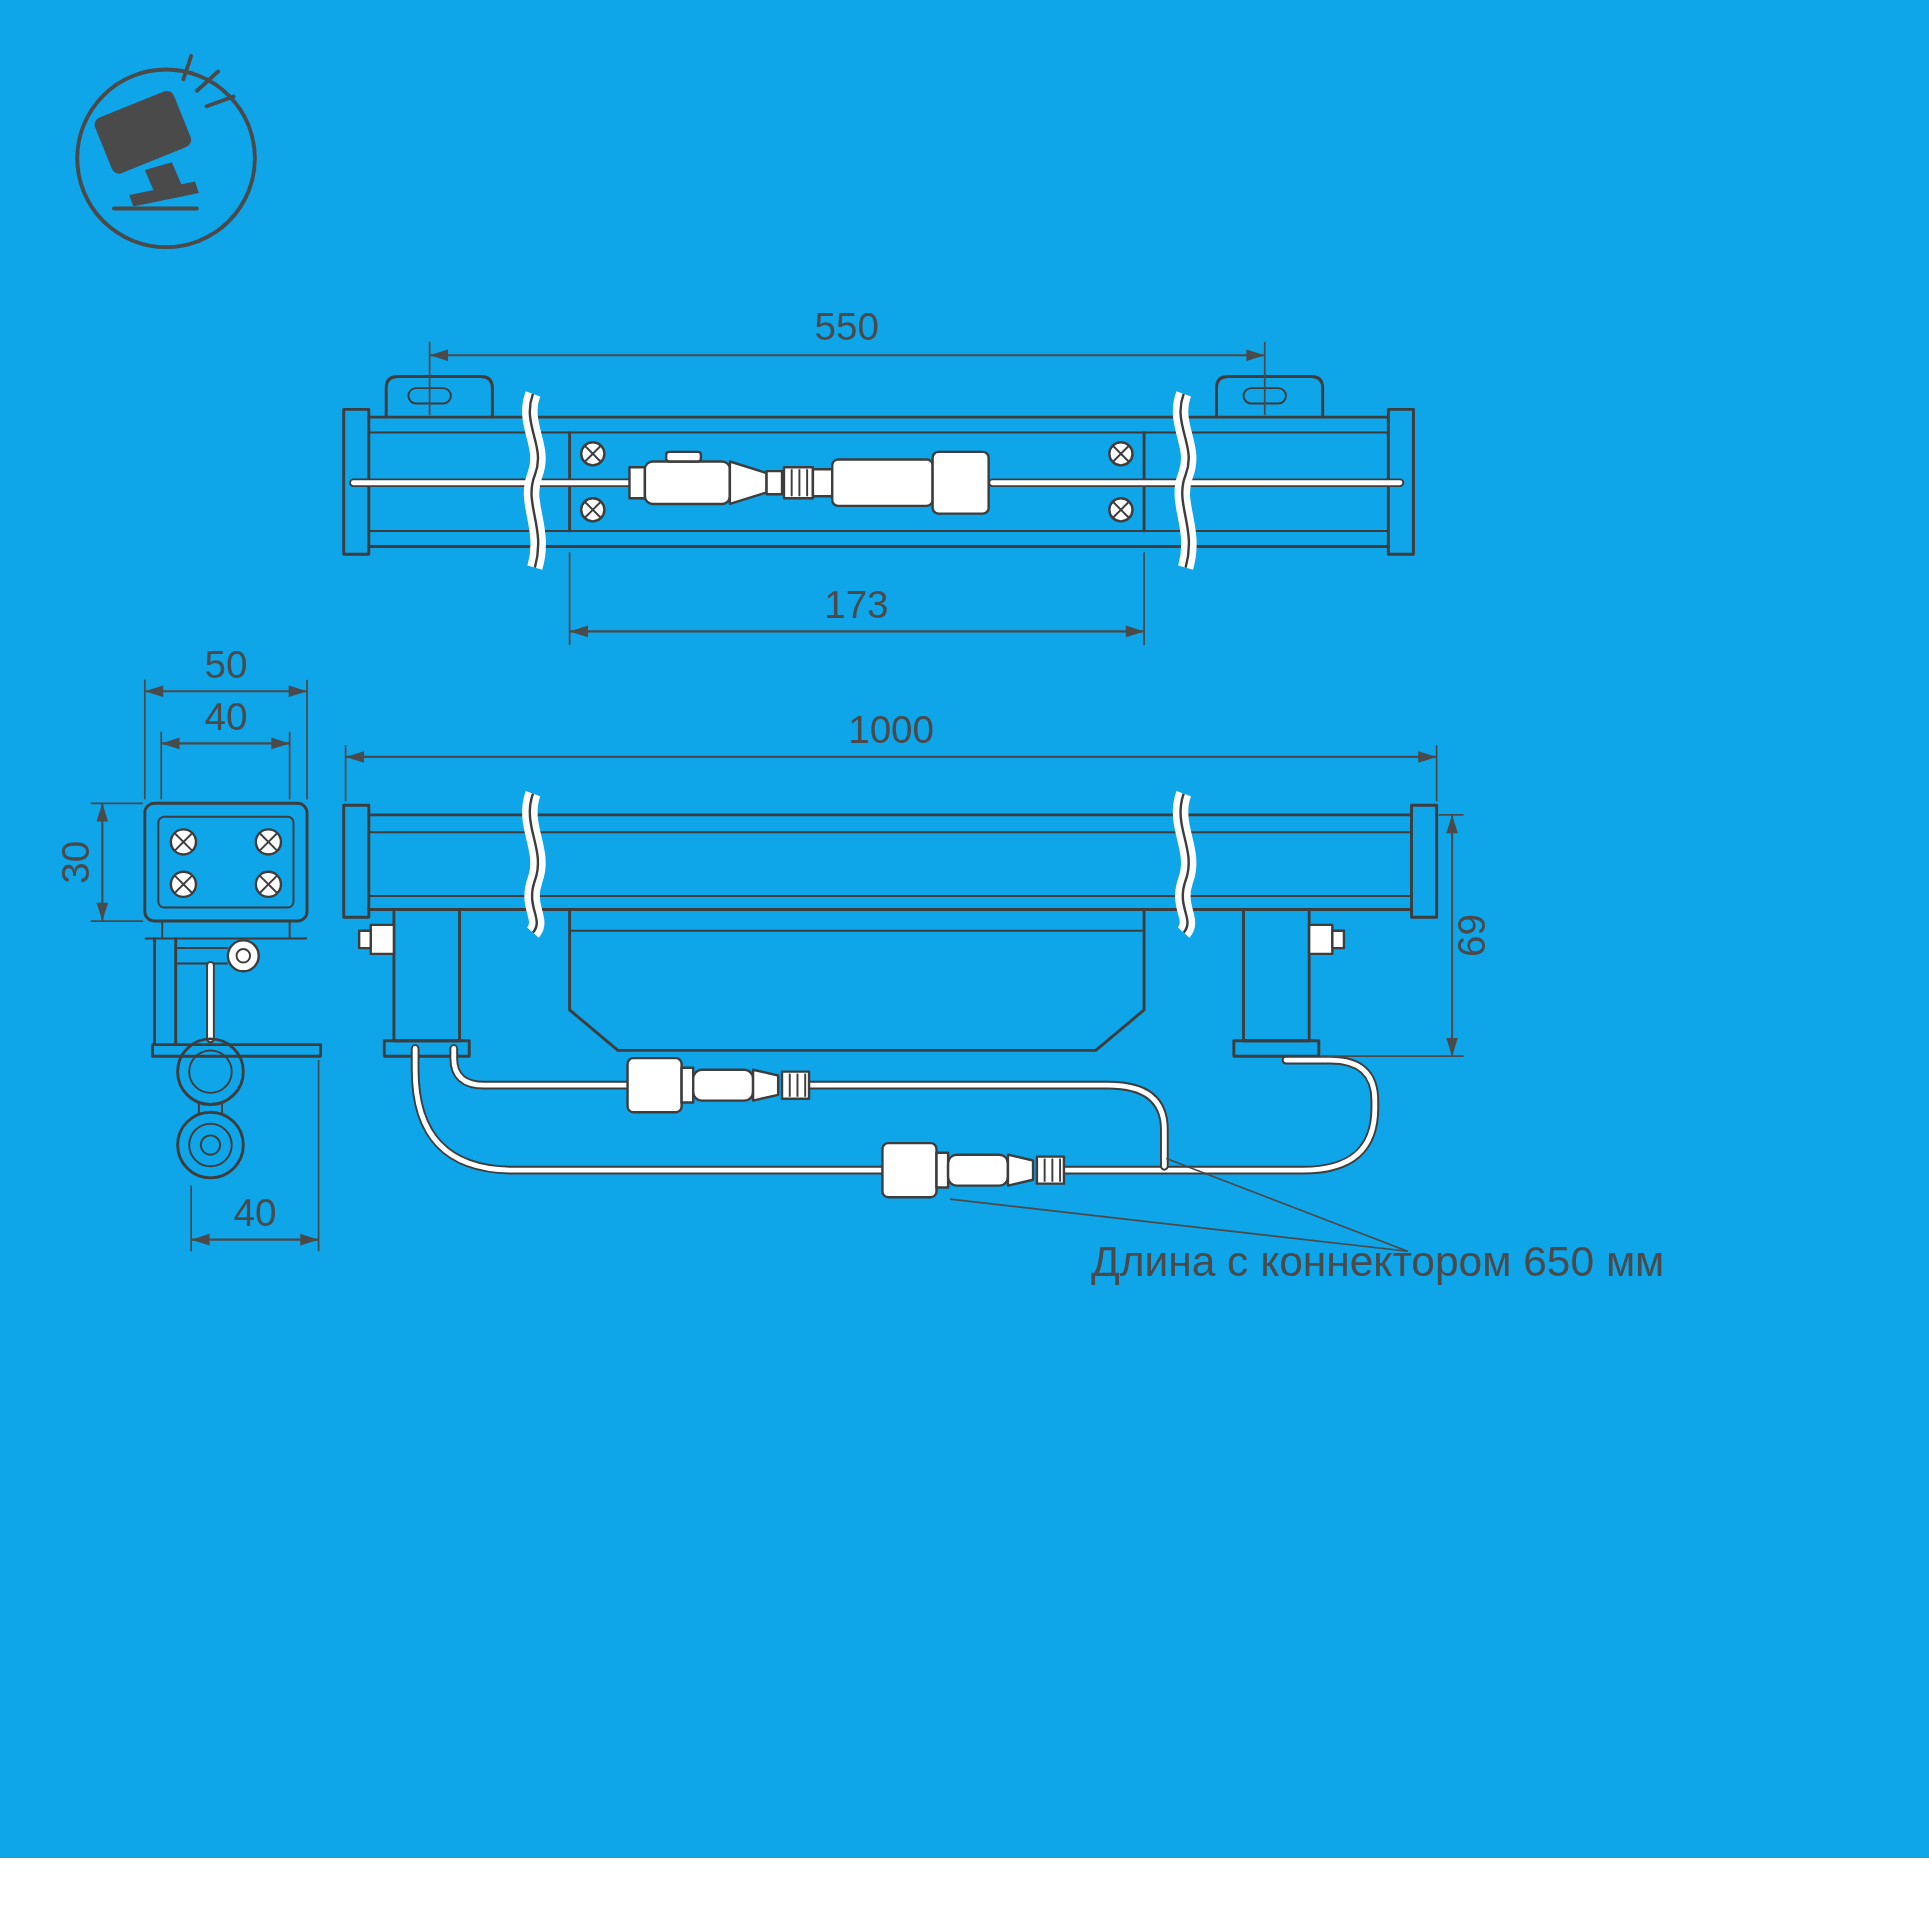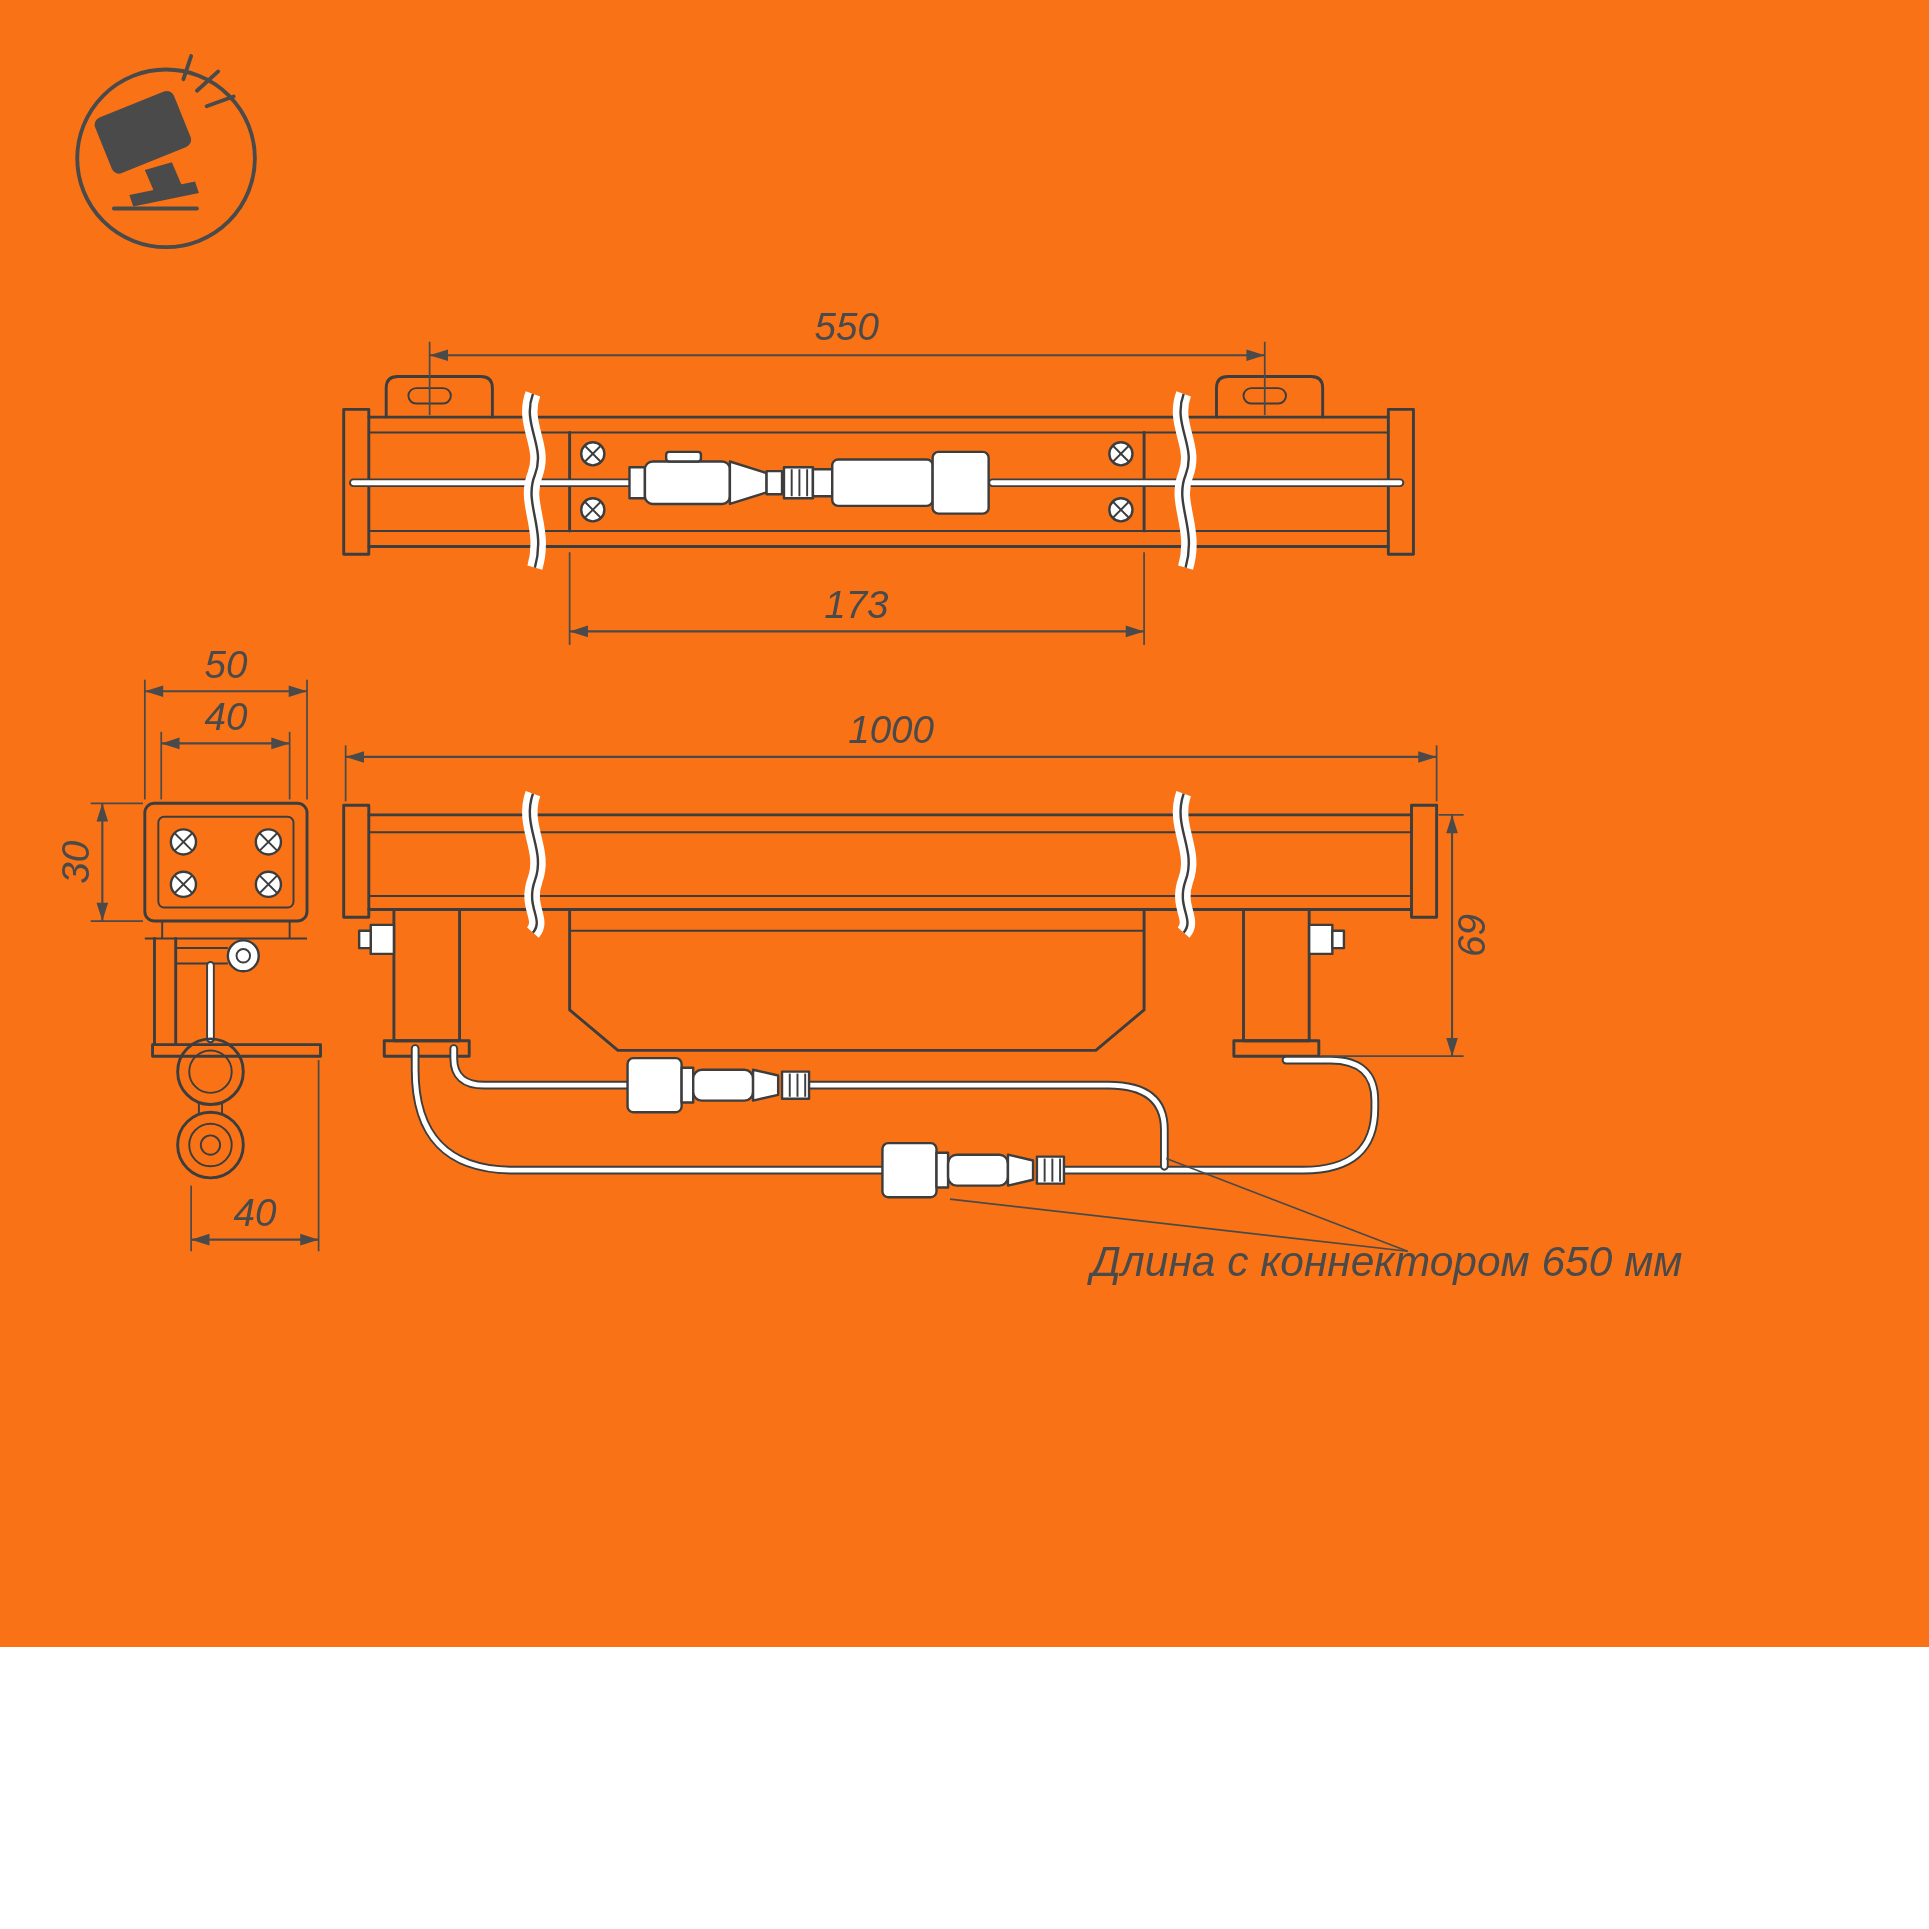--- a/index.html
+++ b/index.html
@@ -1,16 +1,16 @@
 <!DOCTYPE html>
 <html><head>
 <meta charset="utf-8">
 <style>
   html,body{margin:0;padding:0;background:#ffffff;}
-  .canvas{position:relative;width:1929px;height:1647px;background:#f97316;font-family:"Liberation Sans",sans-serif;font-style:italic;}
+  .canvas{position:relative;width:1929px;height:1858px;background:#0ea5e9;font-family:"Liberation Sans",sans-serif;}
   svg{display:block;}
   .ln{stroke:#3d3d3d;stroke-width:3;fill:none;stroke-linejoin:round;stroke-linecap:round;}
   .ln2{stroke:#3d3d3d;stroke-width:2;fill:none;stroke-linejoin:round;}
   .part{stroke:#3d3d3d;stroke-width:2.5;fill:#ffffff;stroke-linejoin:round;}
   .ext{stroke:#4a4a4a;stroke-width:1.8;fill:none;}
   .dim{stroke:#4a4a4a;stroke-width:2.2;fill:none;}
   .dimtext{fill:#4a4a4a;font-size:40px;}
   .note{fill:#4a4a4a;font-size:44px;}
   .cable{stroke:#3d3d3d;stroke-width:9;fill:none;stroke-linecap:round;}
   .cablecore{stroke:#ffffff;stroke-width:5;fill:none;stroke-linecap:round;}

